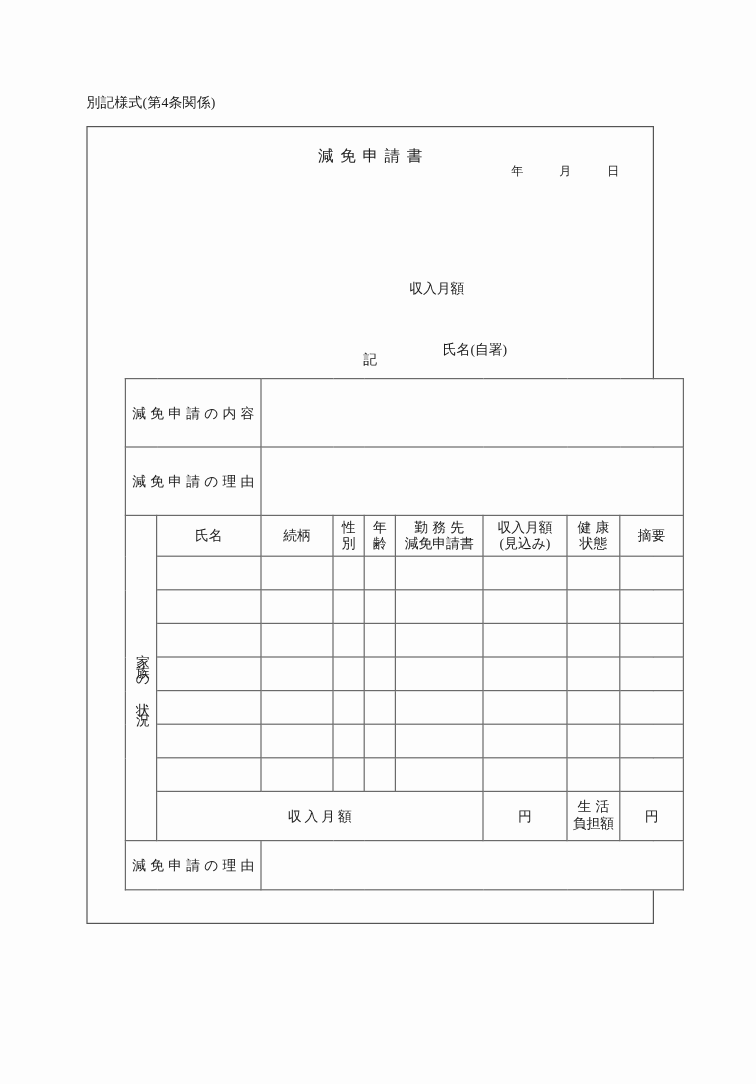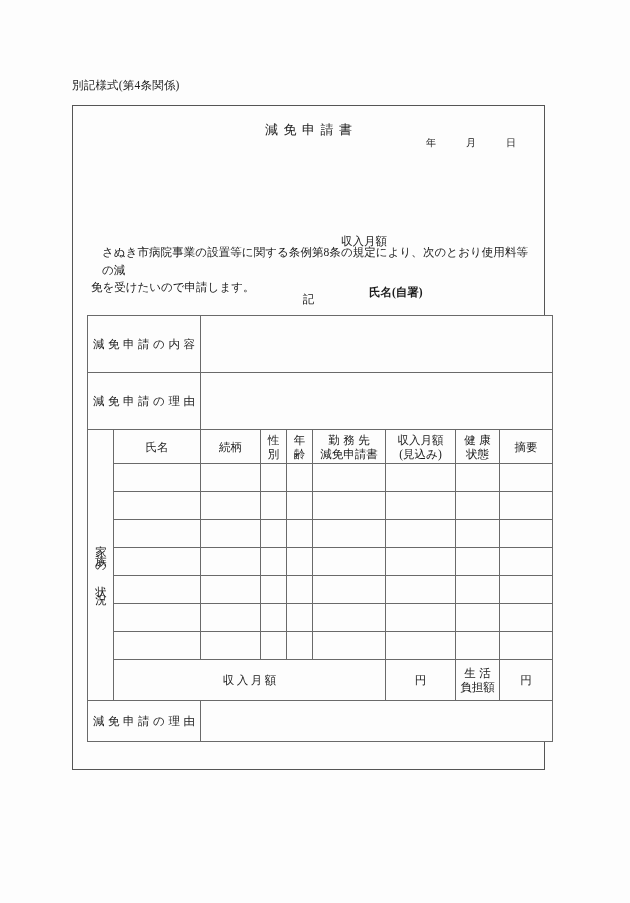--- a/index.html
+++ b/index.html
@@ -91,21 +91,21 @@
     left: 0;
     right: 0;
     top: 186px;
     text-align: center;
     font-size: 11.5px;
   }
 
   
   table.form-table {
     position: absolute;
-    left: 14px;
+    left: 31px;
     top: 209px;
     width: 445px;
     border-collapse: collapse;
     table-layout: fixed;
     font-size: 11.5px;
     padding-left: 36px;
   }
   table.form-table td {
     border: 1px solid #6a6a6a;
     padding: 0;
@@ -165,27 +165,23 @@
 
 <div class="sheet">
 
   <div class="doc-title">減免申請書</div>
 
   <div class="date-line">年　　　月　　　日</div>
 
 
   <div class="applicant">
     <div>収入月額</div>
-    <div style="padding-left:28px;font-weight:bold;">氏名(自署)</div>
+    <div style="padding-left:28px;">氏名(自署)</div>
   </div>
 
-  <div class="statement">
-    <div class="lead">さぬき市病院事業の設置等に関する条例第8条の規定により、次のとおり使用料等の減</div>
-    <div>免を受けたいので申請します。</div>
-  </div>
 
   <div class="ki-mark">記</div>
 
   <table class="form-table">
     <colgroup>
       <col style="width:26px">
       <col style="width:87px">
       <col style="width:60px">
       <col style="width:26px">
       <col style="width:26px">

